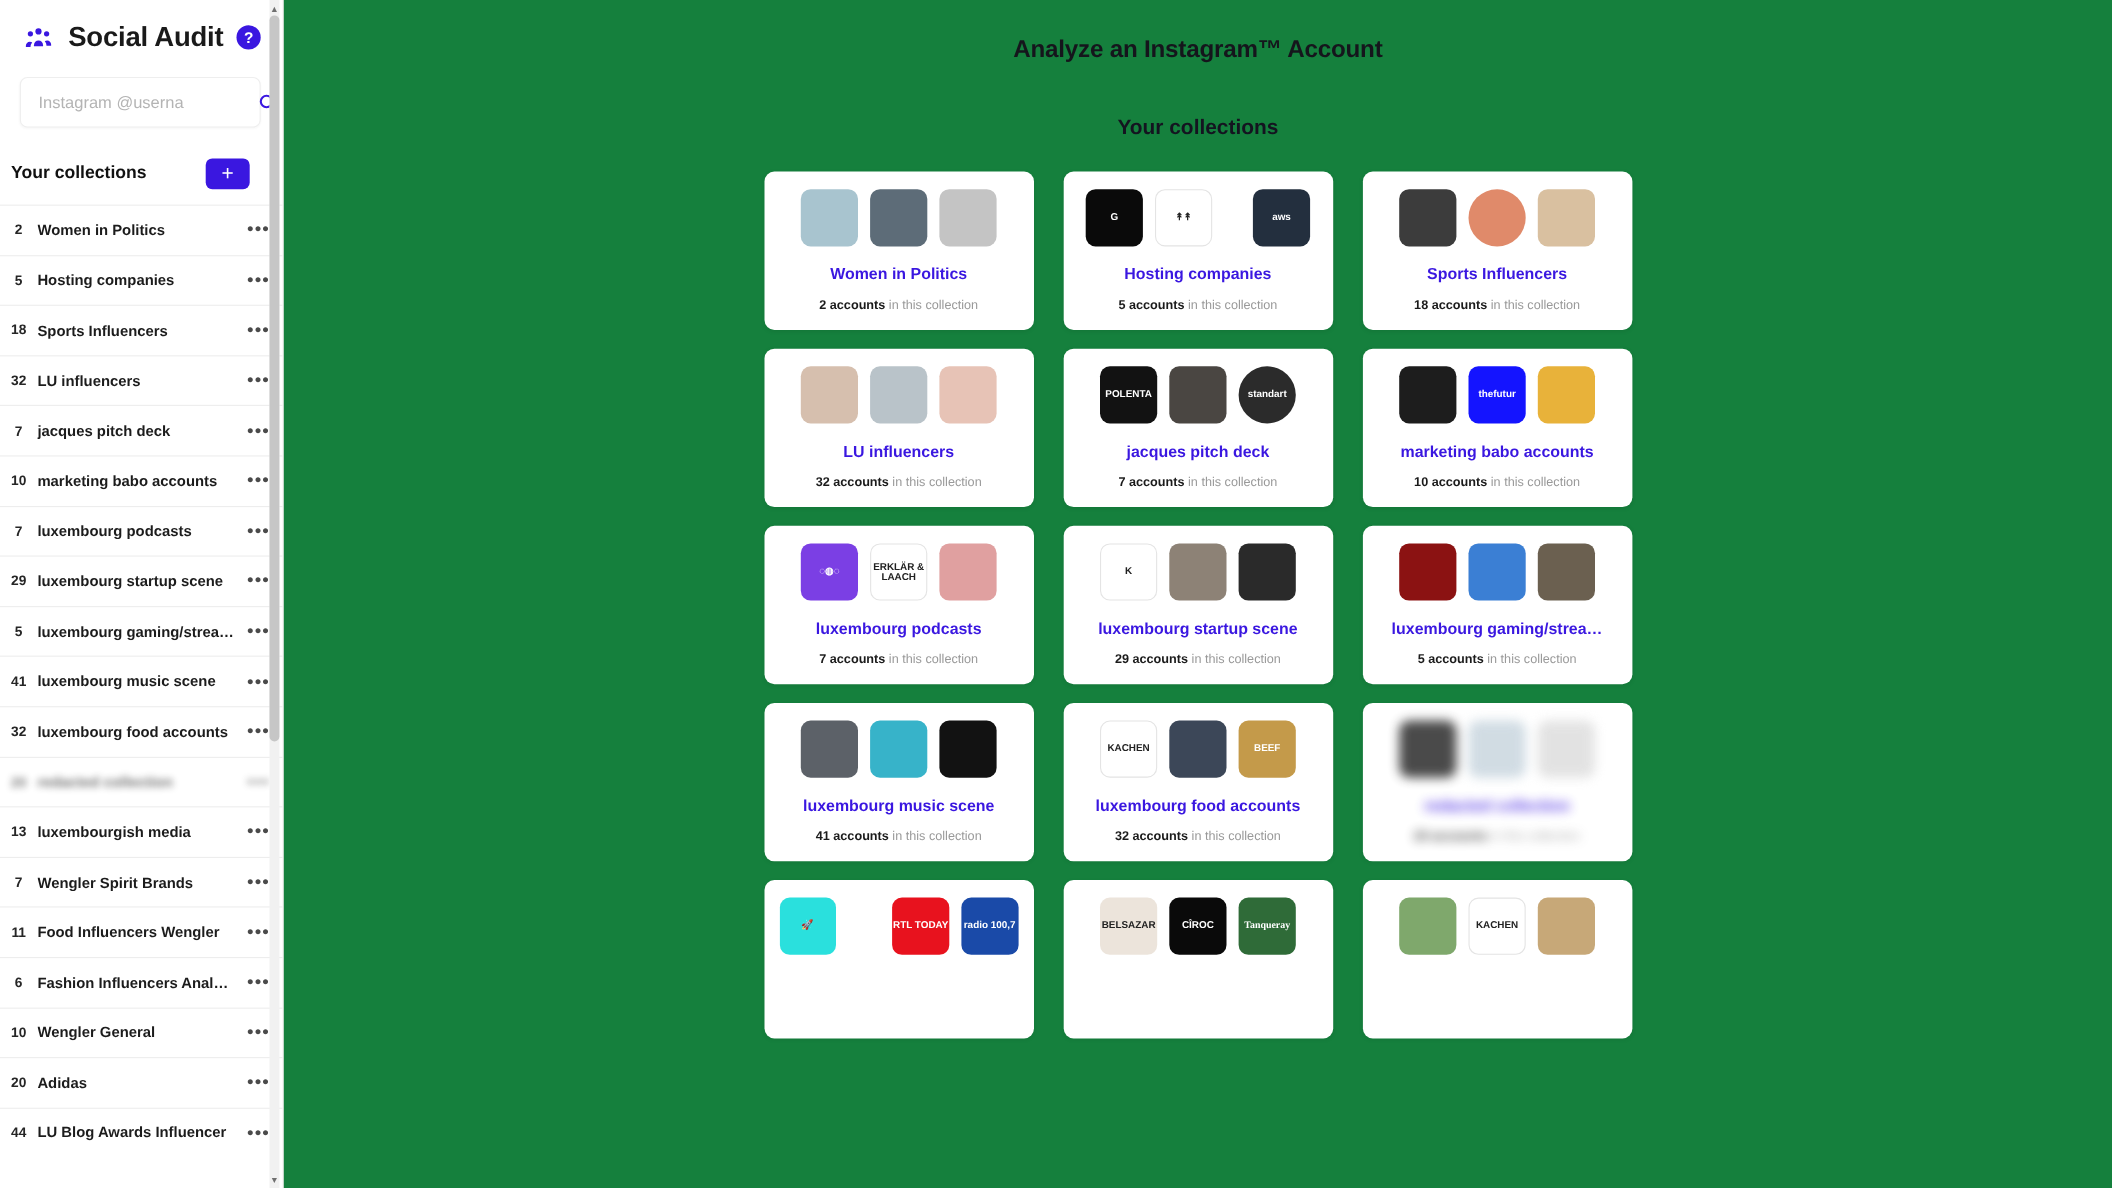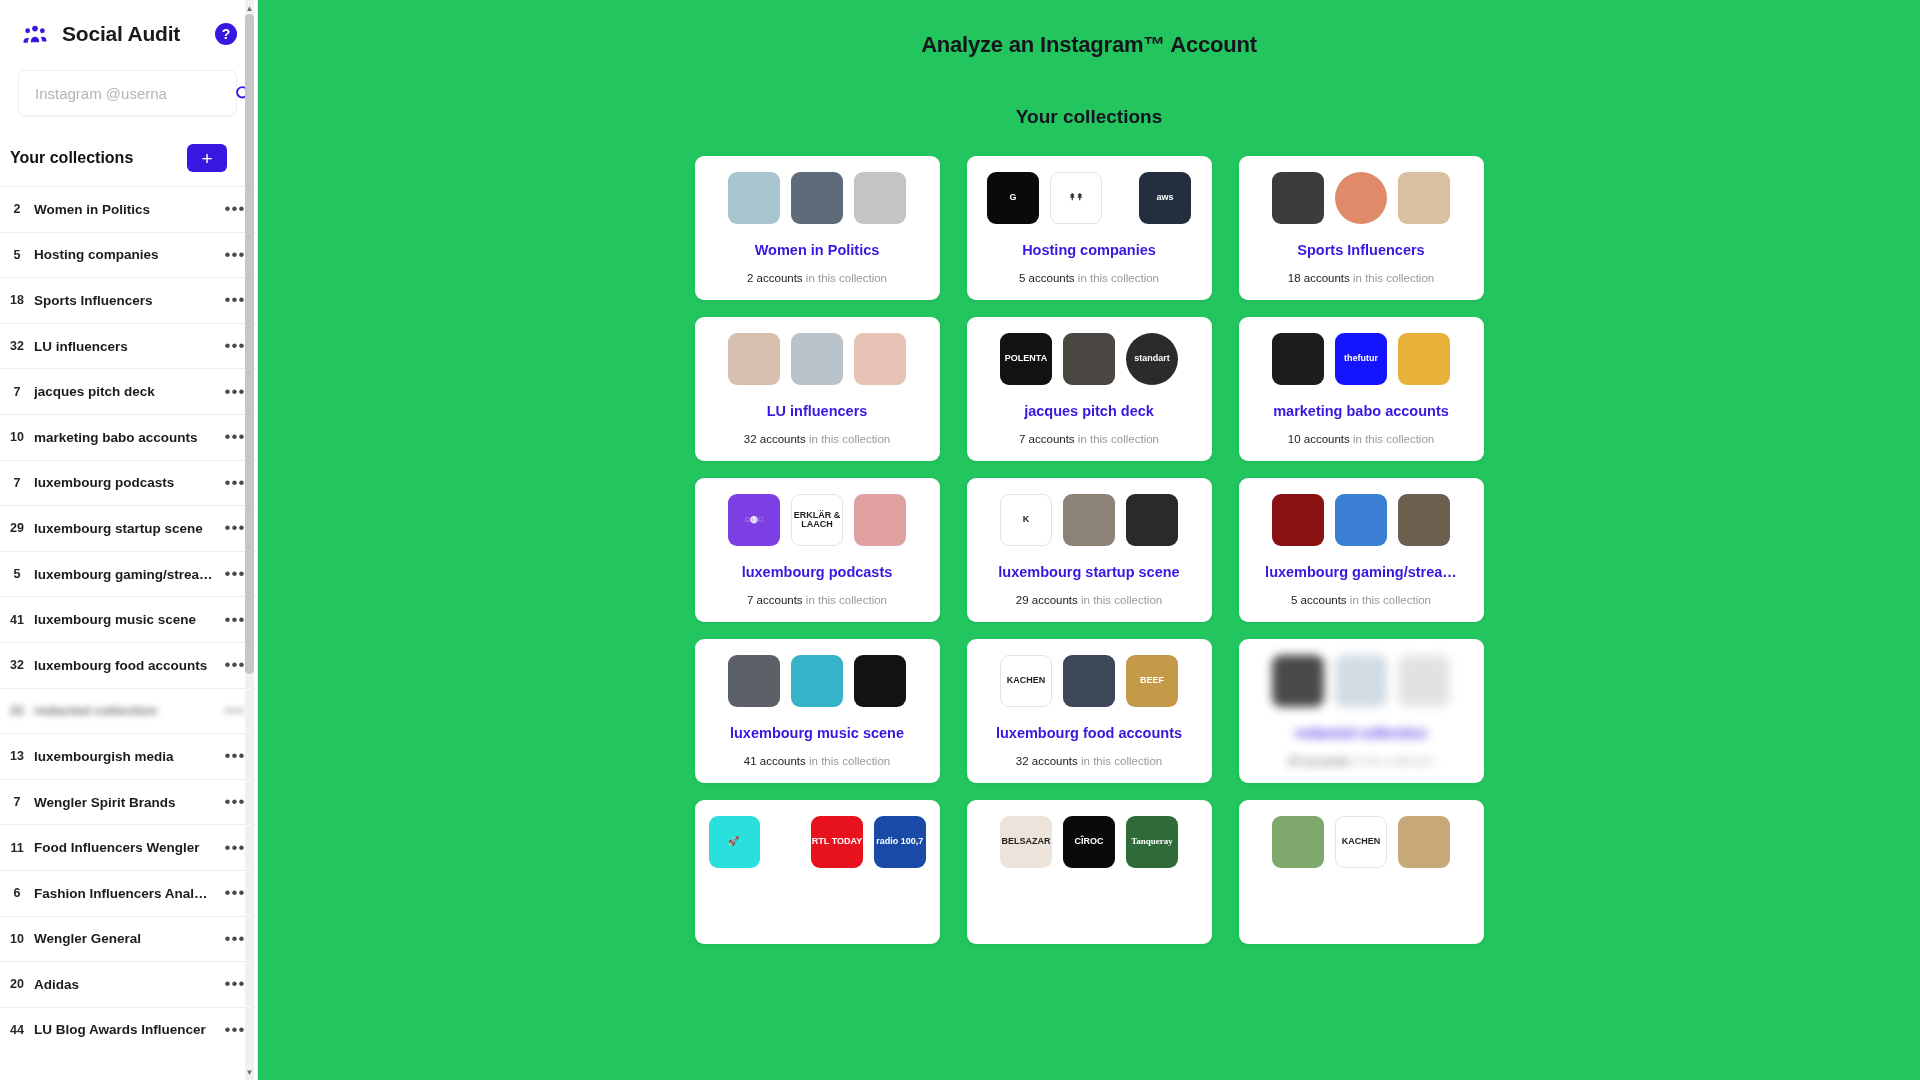--- a/index.html
+++ b/index.html
@@ -27,21 +27,21 @@
     padding: 18px 20px 12px 22px;
     height: 62px;
   }
   .sb-logo-icon {
     width: 26px; height: 26px;
     color: #3a17e0;
     display: flex; align-items: center; justify-content: center;
     margin-right: 14px;
   }
   .sb-title {
-    font-size: 21px;
+    font-size: 25px;
     font-weight: bold;
     color: #1a1a1a;
     letter-spacing: -0.2px;
     flex: 1;
   }
   .help-badge {
     width: 22px; height: 22px;
     border-radius: 50%;
     background: #3a17e0;
     color: #fff;
@@ -161,21 +161,21 @@
     right: 3px;
     width: 9px; height: 12px;
     display: flex; align-items: center; justify-content: center;
     color: #6f6f6f; font-size: 8px;
   }
 
   
   .main {
     flex: 1;
     height: 1080px;
-    background: #22c55e;
+    background: #15803d;
     overflow: hidden;
     position: relative;
   }
   .main-inner { padding: 0 0 0 0; }
   .main-title {
     text-align: center;
     font-size: 22px;
     font-weight: bold;
     color: #15151c;
     padding-top: 32px;
@@ -260,21 +260,21 @@
     color: #3a17e0;
     white-space: nowrap;
     overflow: hidden;
     text-overflow: ellipsis;
   }
   .card-sub {
     margin-top: 14px;
     font-size: 11.5px;
     color: #999999;
   }
-  .card-sub b { color: #1b1b1b; font-weight: normal; }
+  .card-sub b { color: #1b1b1b; font-weight: bold; }
   .card.redacted .card-title,
   .card.redacted .card-sub,
   .card.redacted .thumbs {
     filter: blur(5px);
     opacity: .85;
   }
 </style>
 </head>
 <body>
 

